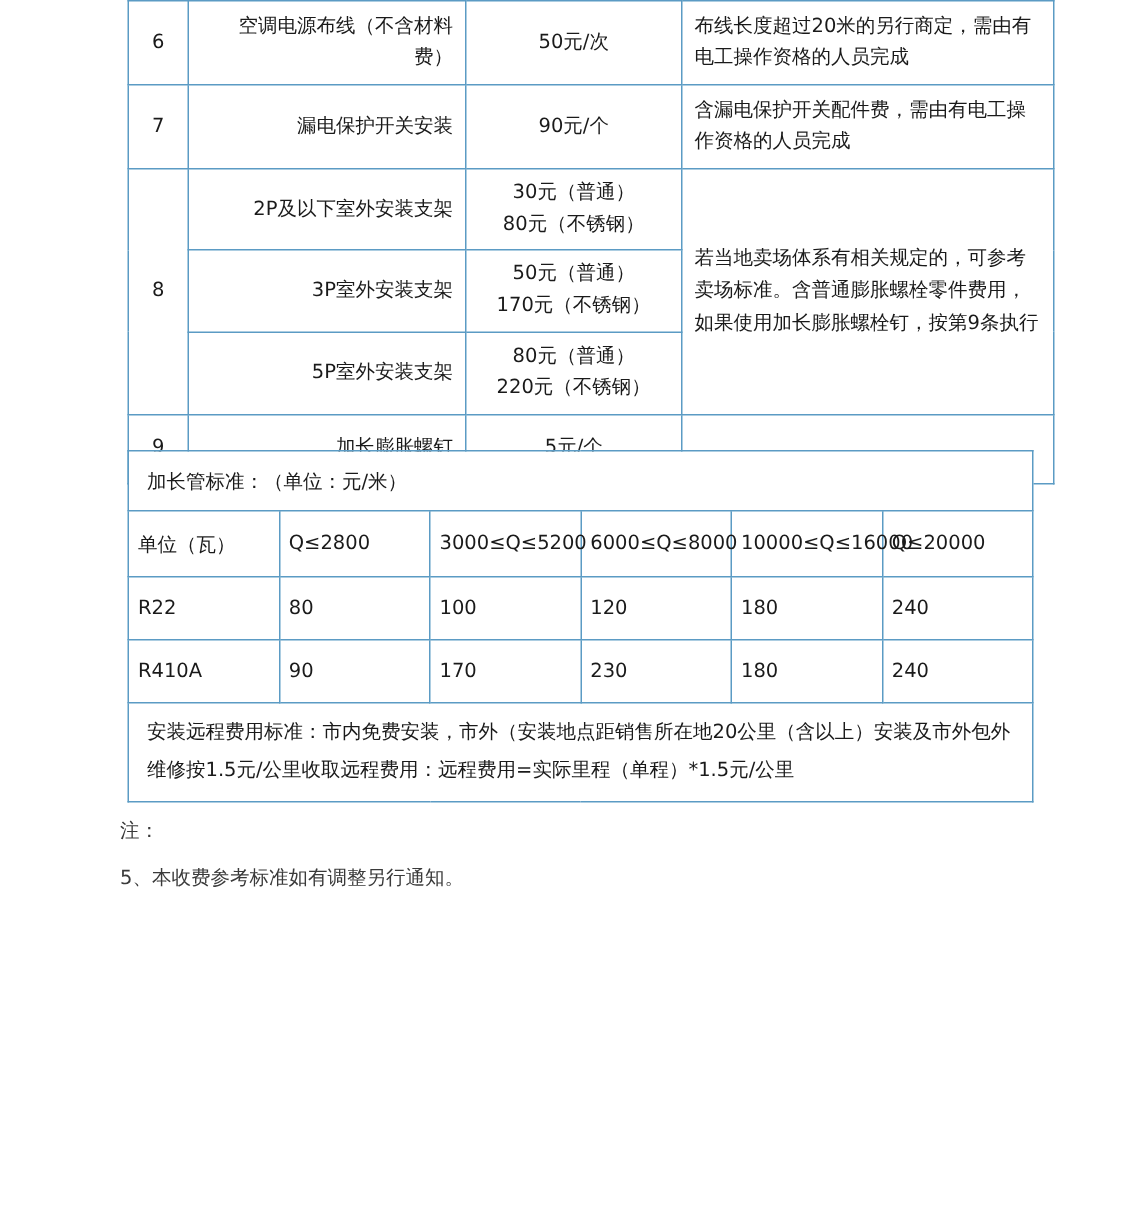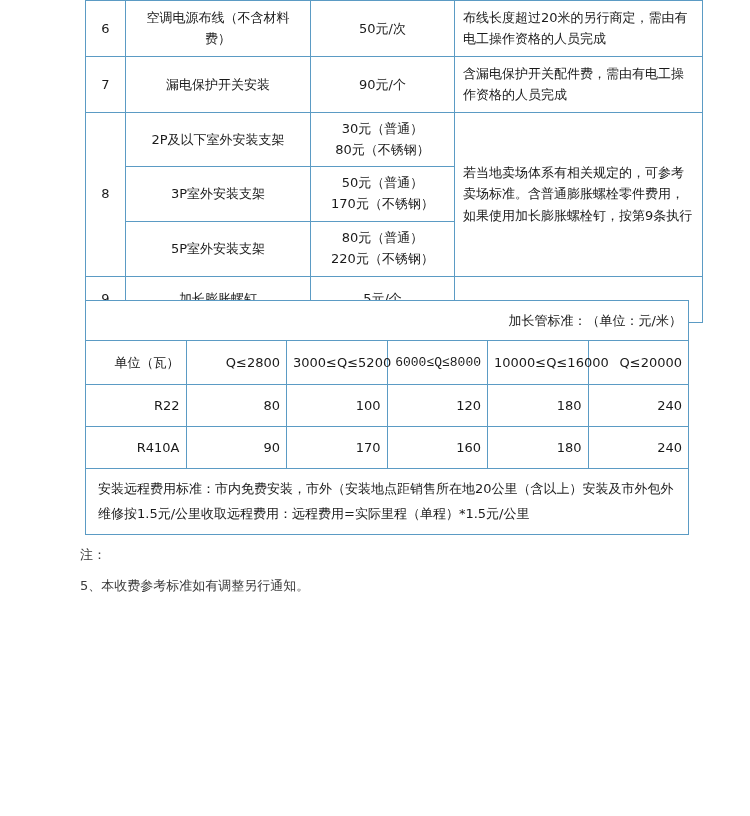--- a/index.html
+++ b/index.html
@@ -35,21 +35,21 @@
   .price-table td {
     border: 1px solid #5b9bc4;
     font-size: 13px;
     line-height: 1.65;
     color: #1a1a1a;
     padding: 6px 8px;
     vertical-align: middle;
     background: #ffffff;
   }
   .col-no     { width: 40px;  text-align: center; }
-  .col-item   { width: 185px; text-align: center; padding-left: 12px; }
+  .col-item   { width: 185px; text-align: right; padding-left: 12px; }
   .col-price  { width: 144px; text-align: center; }
   .col-note   { width: 248px; text-align: left; padding-left: 10px; line-height: 1.75; }
 
   .row-6 td, .row-7 td { height: 54px; }
   .sub-item td { height: 48px; }
   .row-9 td { height: 46px; }
 
   .price-multi { line-height: 1.6; }
   .price-multi span { display: block; }
 
@@ -60,37 +60,37 @@
     top: 300px;
     width: 604px;
     border-collapse: collapse;
     table-layout: fixed;
   }
   .pipe-table td {
     border: 1px solid #5b9bc4;
     font-size: 13px;
     color: #1a1a1a;
     padding: 6px 6px;
-    text-align: right;
+    text-align: left;
     vertical-align: middle;
     background: #ffffff;
   }
   .pipe-title {
     text-align: center;
     padding-left: 12px !important;
     height: 40px;
     font-size: 13.5px;
   }
   .pipe-table .hdr td { height: 44px; }
   .pipe-table .datarow td { height: 42px; }
 
   .pw-c0 { width: 67px; }
   .pw-c1 { width: 75px; }
   .pw-c2 { width: 118px; }
-  .pw-c3 { width: 120px; font-family: Liberation Mono, monospace; }
+  .pw-c3 { width: 120px; }
   .pw-c4 { width: 135px; margin-top: 47px; }
   .pw-c5 { width: 89px; }
 
   .remote-row td {
     text-align: left !important;
     padding: 8px 12px !important;
     line-height: 1.9;
     font-size: 13px;
   }
 
@@ -194,21 +194,21 @@
         <td>100</td>
         <td>120</td>
         <td>180</td>
         <td>240</td>
       </tr>
 
       <tr class="datarow">
         <td>R410A</td>
         <td>90</td>
         <td>170</td>
-        <td>160</td>
+        <td>230</td>
         <td>180</td>
         <td>240</td>
       </tr>
 
       <tr class="remote-row">
         <td colspan="6">安装远程费用标准：市内免费安装，市外（安装地点距销售所在地20公里（含以上）安装及市外包外维修按1.5元/公里收取远程费用：远程费用=实际里程（单程）*1.5元/公里</td>
       </tr>
     </tbody>
   </table>
 

